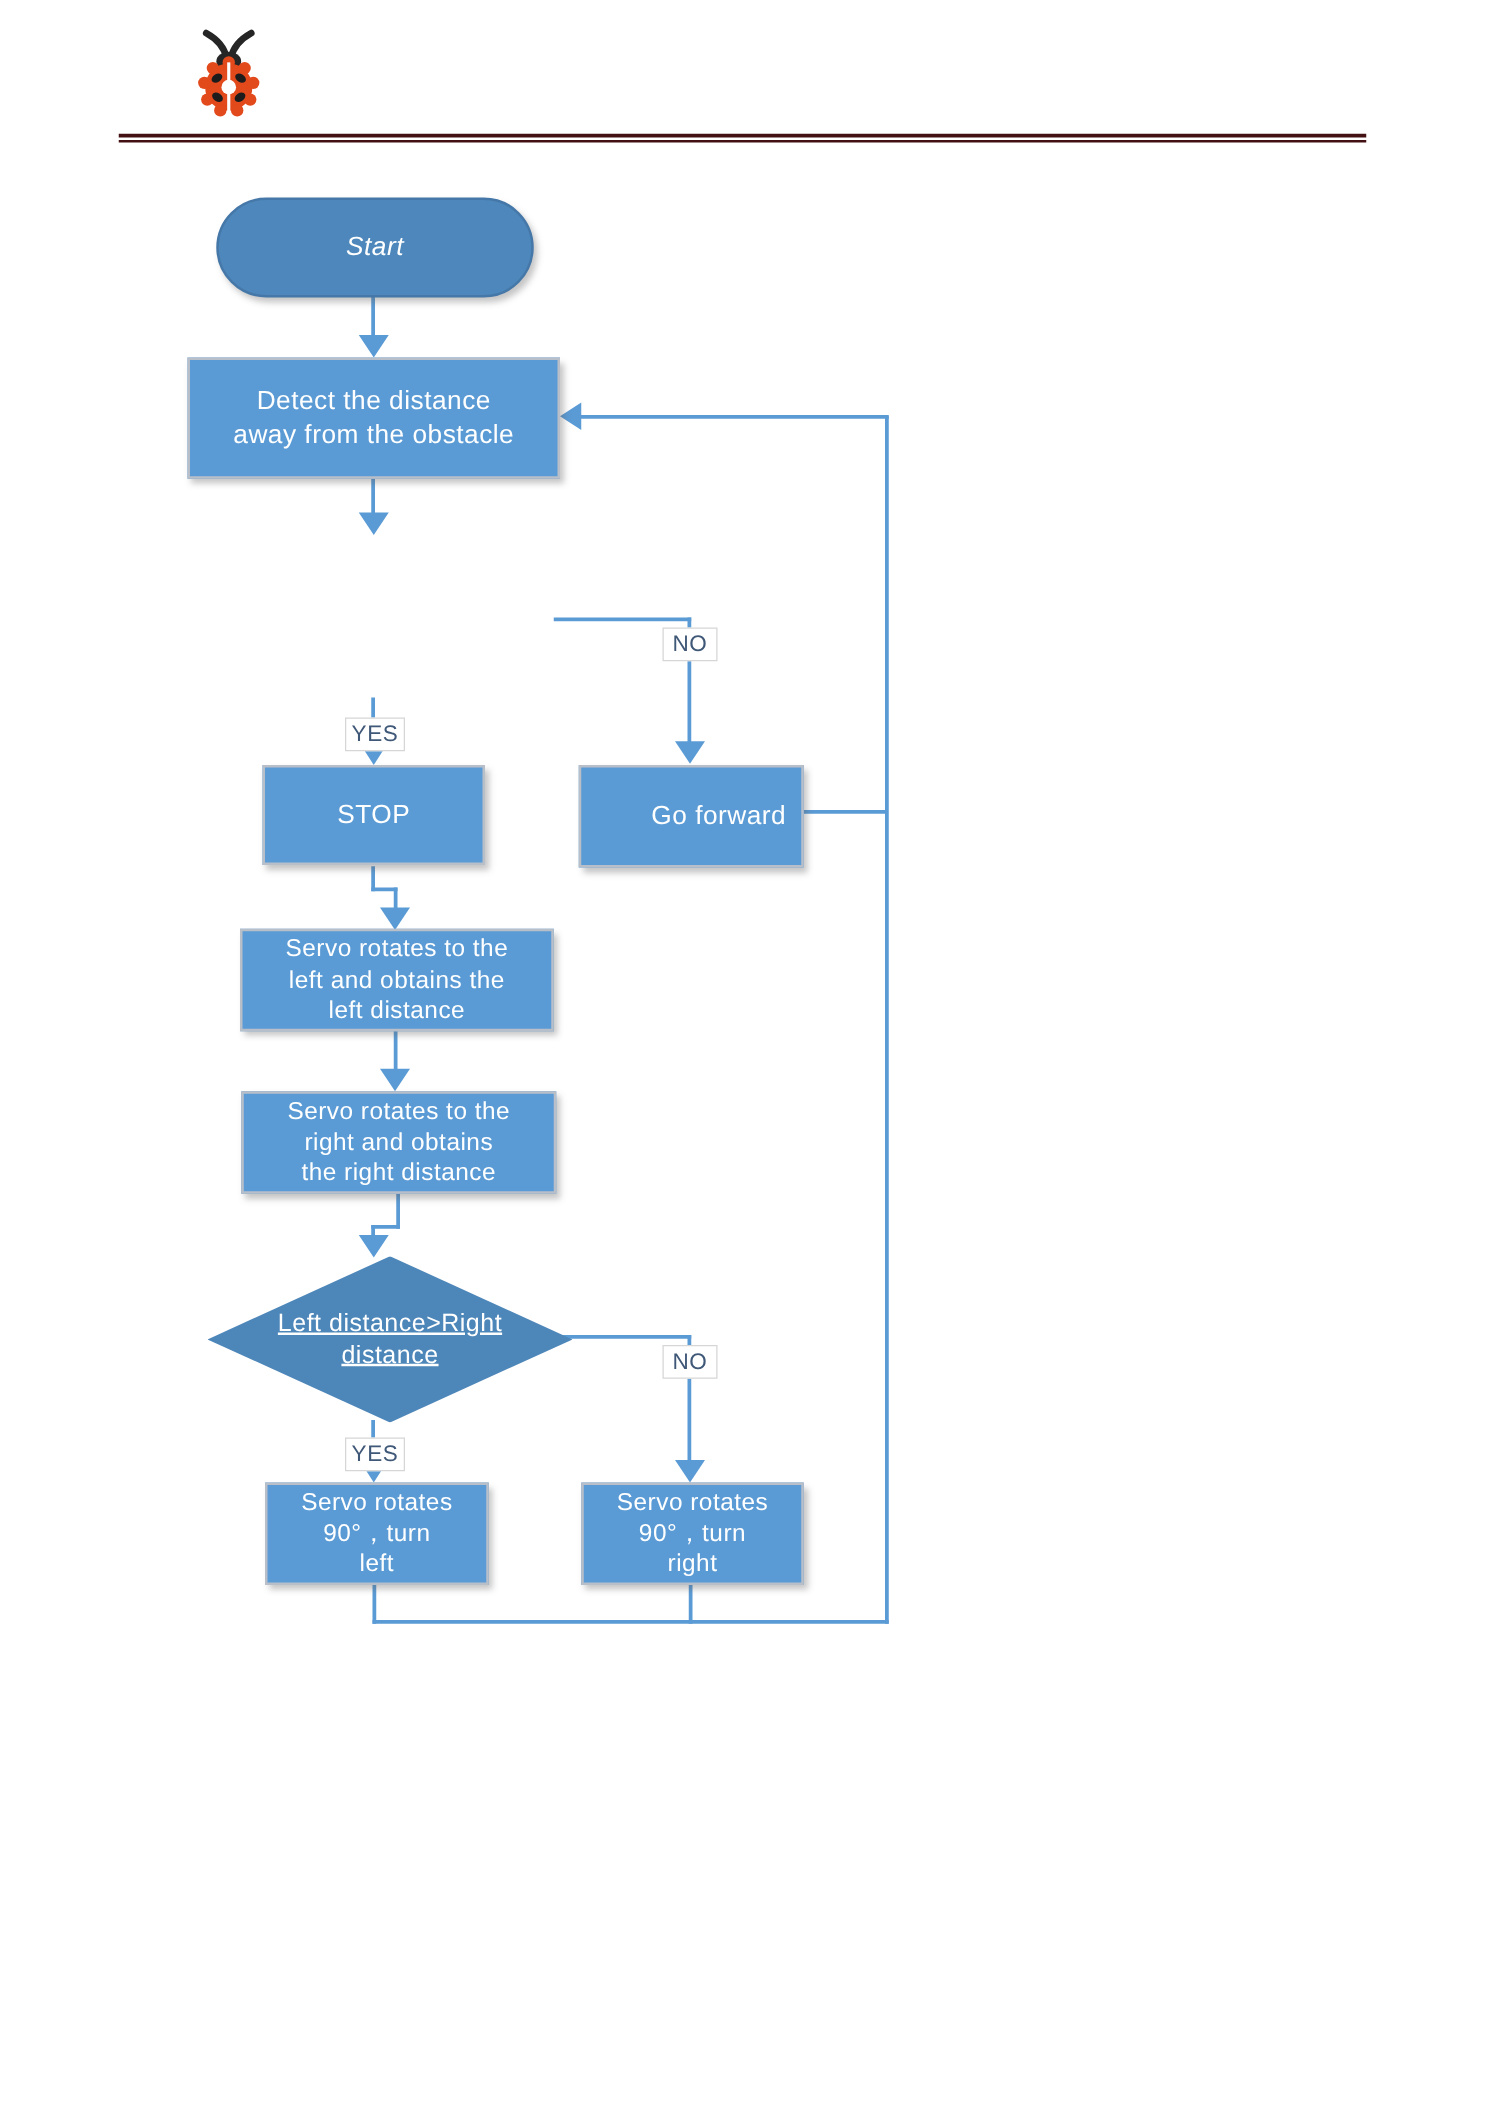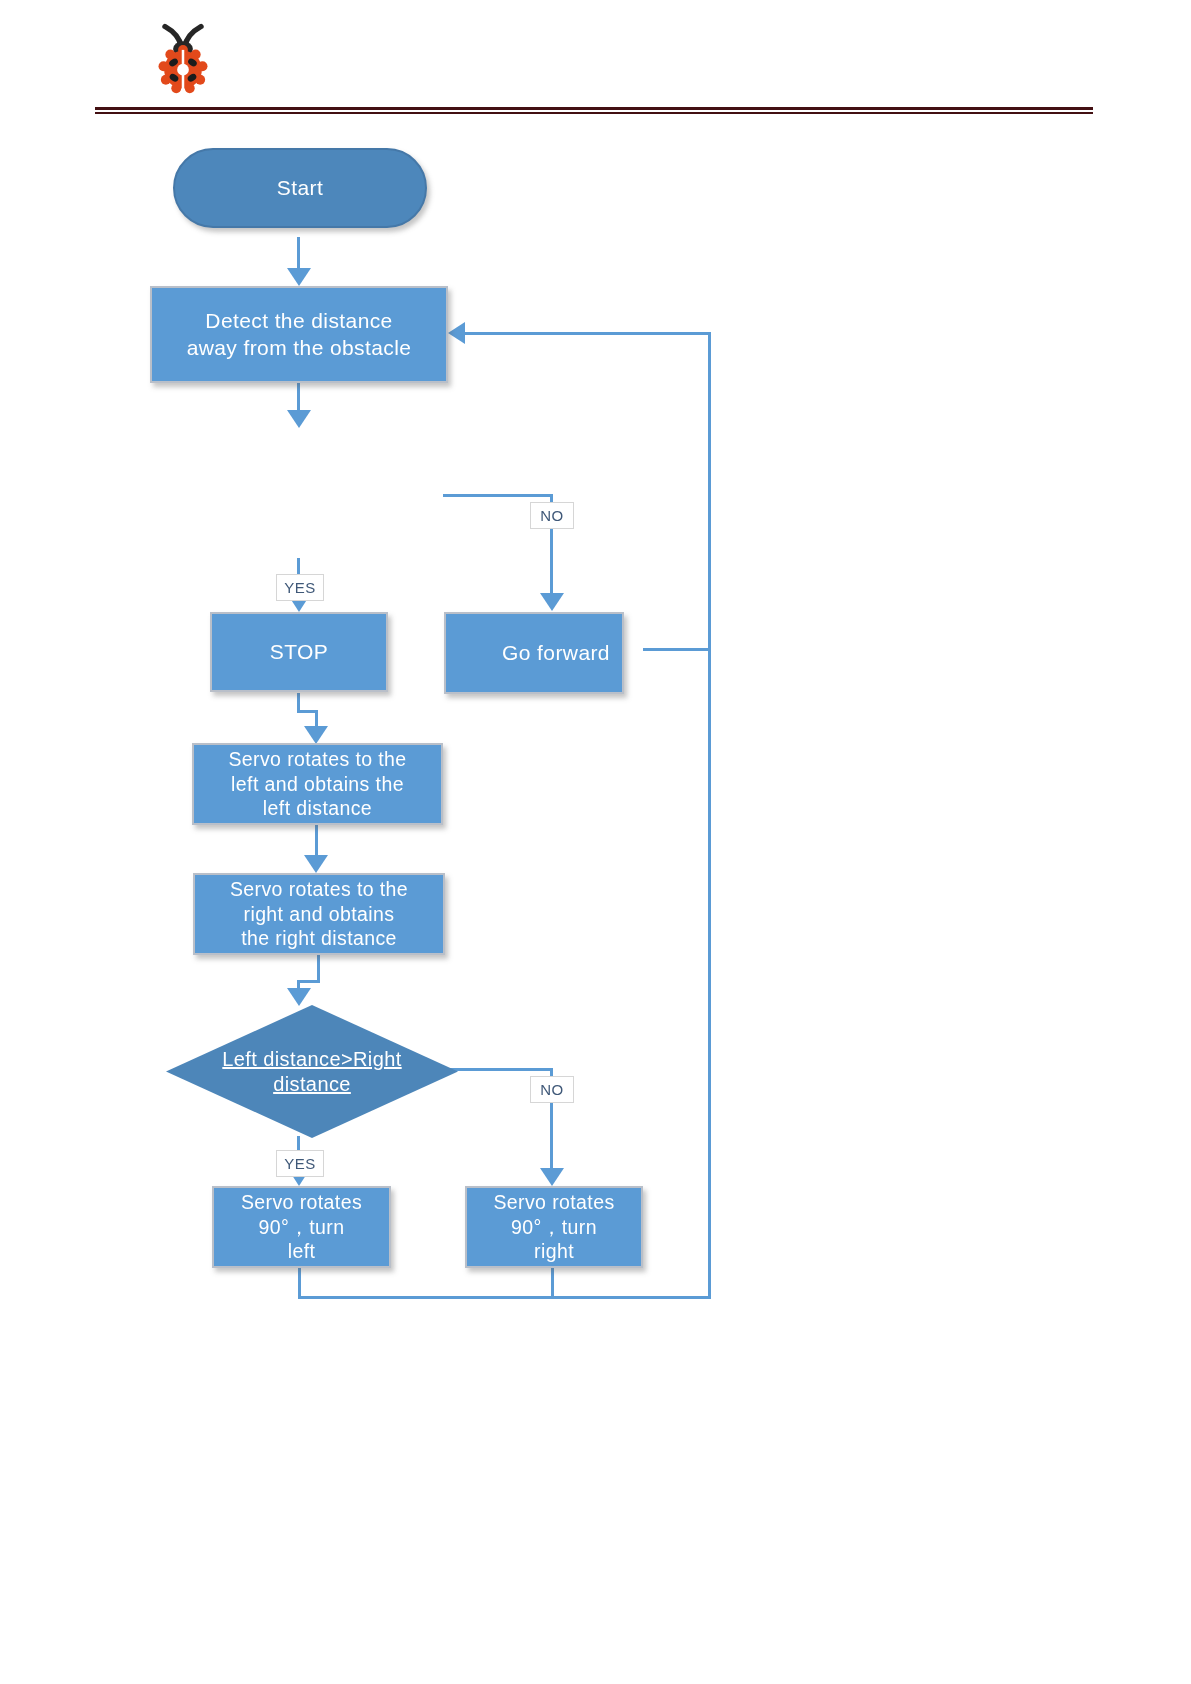--- a/index.html
+++ b/index.html
@@ -27,21 +27,21 @@
   }
   .line{position:absolute;background:#5b9bd5;z-index:1;}
   .arrow-down{position:absolute;width:0;height:0;z-index:1;
     border-left:12px solid transparent;border-right:12px solid transparent;border-top:18px solid #5b9bd5;}
   .arrow-down-sm{position:absolute;width:0;height:0;z-index:1;
     border-left:9px solid transparent;border-right:9px solid transparent;border-top:14px solid #5b9bd5;}
   .arrow-left{position:absolute;width:0;height:0;z-index:1;
     border-top:11px solid transparent;border-bottom:11px solid transparent;border-right:17px solid #5b9bd5;}
   .chip{
     position:absolute;background:#ffffff;border:1px solid #d6d6d6;color:#3f5878;
-    display:flex;align-items:center;justify-content:center;font-size:15px;letter-spacing:0.5px;z-index:3;
+    display:flex;align-items:center;justify-content:center;font-size:18px;letter-spacing:0.5px;z-index:3;
   }
   .f21{font-size:21px;}
   .f20{font-size:20px;}
   .f19{font-size:19.5px;}
 </style>
 </head>
 <body>
 
 <div class="page">
 
@@ -113,29 +113,29 @@
   <div class="line" style="left:708px;top:333px;width:3px;height:966px;"></div>
   <div class="line" style="left:643px;top:648px;width:67px;height:3px;"></div>
   <div class="line" style="left:461px;top:332px;width:250px;height:3px;"></div>
   <div class="arrow-left" style="left:448px;top:322px;"></div>
 
   <div class="chip" style="left:276px;top:574px;width:46px;height:25px;">YES</div>
   <div class="chip" style="left:530px;top:502px;width:42px;height:25px;">NO</div>
   <div class="chip" style="left:276px;top:1150px;width:46px;height:25px;">YES</div>
   <div class="chip" style="left:530px;top:1076px;width:42px;height:25px;">NO</div>
 
-  <div class="node oval f21" style="left:173px;top:148px;width:254px;height:80px;">Start</div>
+  <div class="node oval f21" style="left:173px;top:158px;width:254px;height:80px;font-style:italic;">Start</div>
 
   <div class="node rect f21" style="left:150px;top:286px;width:298px;height:97px;">Detect the distance
 away from the obstacle</div>
 
 
   <div class="node rect f21" style="left:210px;top:612px;width:178px;height:80px;">STOP</div>
 
-  <div class="node rect f21" style="left:444px;top:612px;width:180px;height:82px;padding-left:44px;">Go forward</div>
+  <div class="node rect f21" style="left:463px;top:612px;width:180px;height:82px;padding-left:44px;">Go forward</div>
 
   <div class="node rect f19" style="left:192px;top:743px;width:251px;height:82px;">Servo rotates to the
 left and obtains the
 left distance</div>
 
   <div class="node rect f19" style="left:193px;top:873px;width:252px;height:82px;">Servo rotates to the
 right and obtains
 the right distance</div>
 
   <div class="node diamond f20" style="left:166px;top:1005px;width:292px;height:133px;text-decoration:underline;">Left distance&gt;Right

